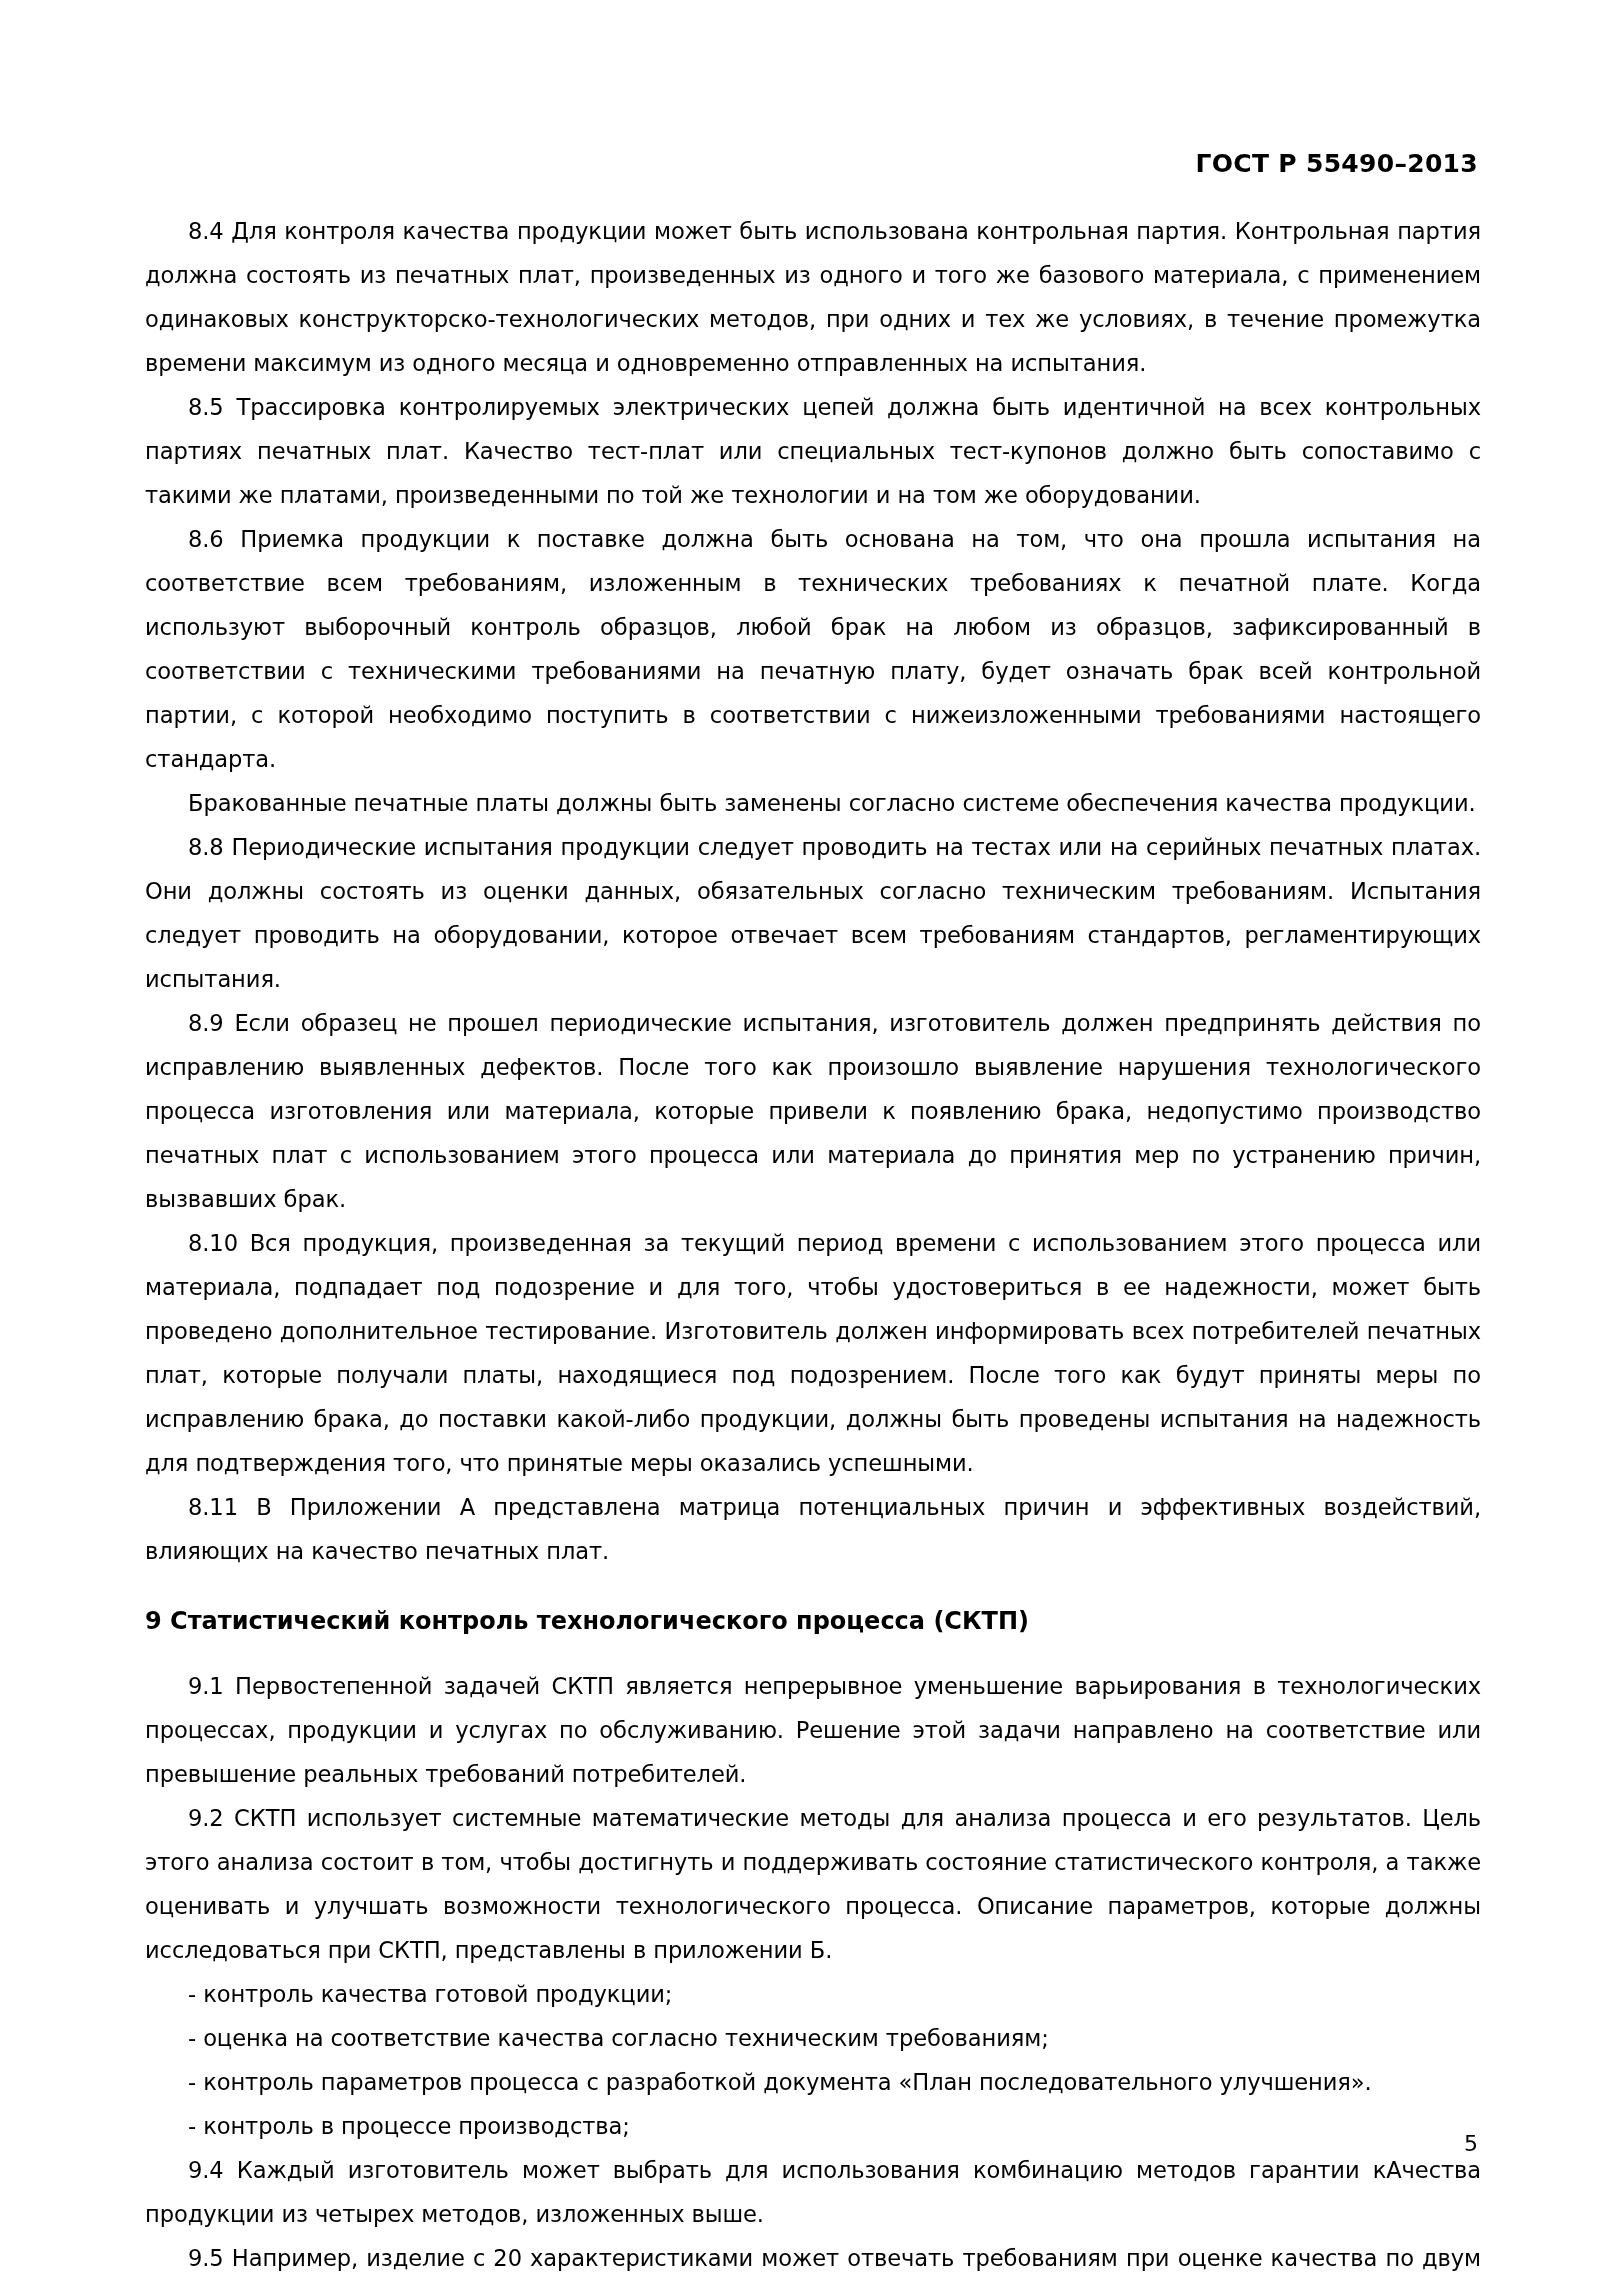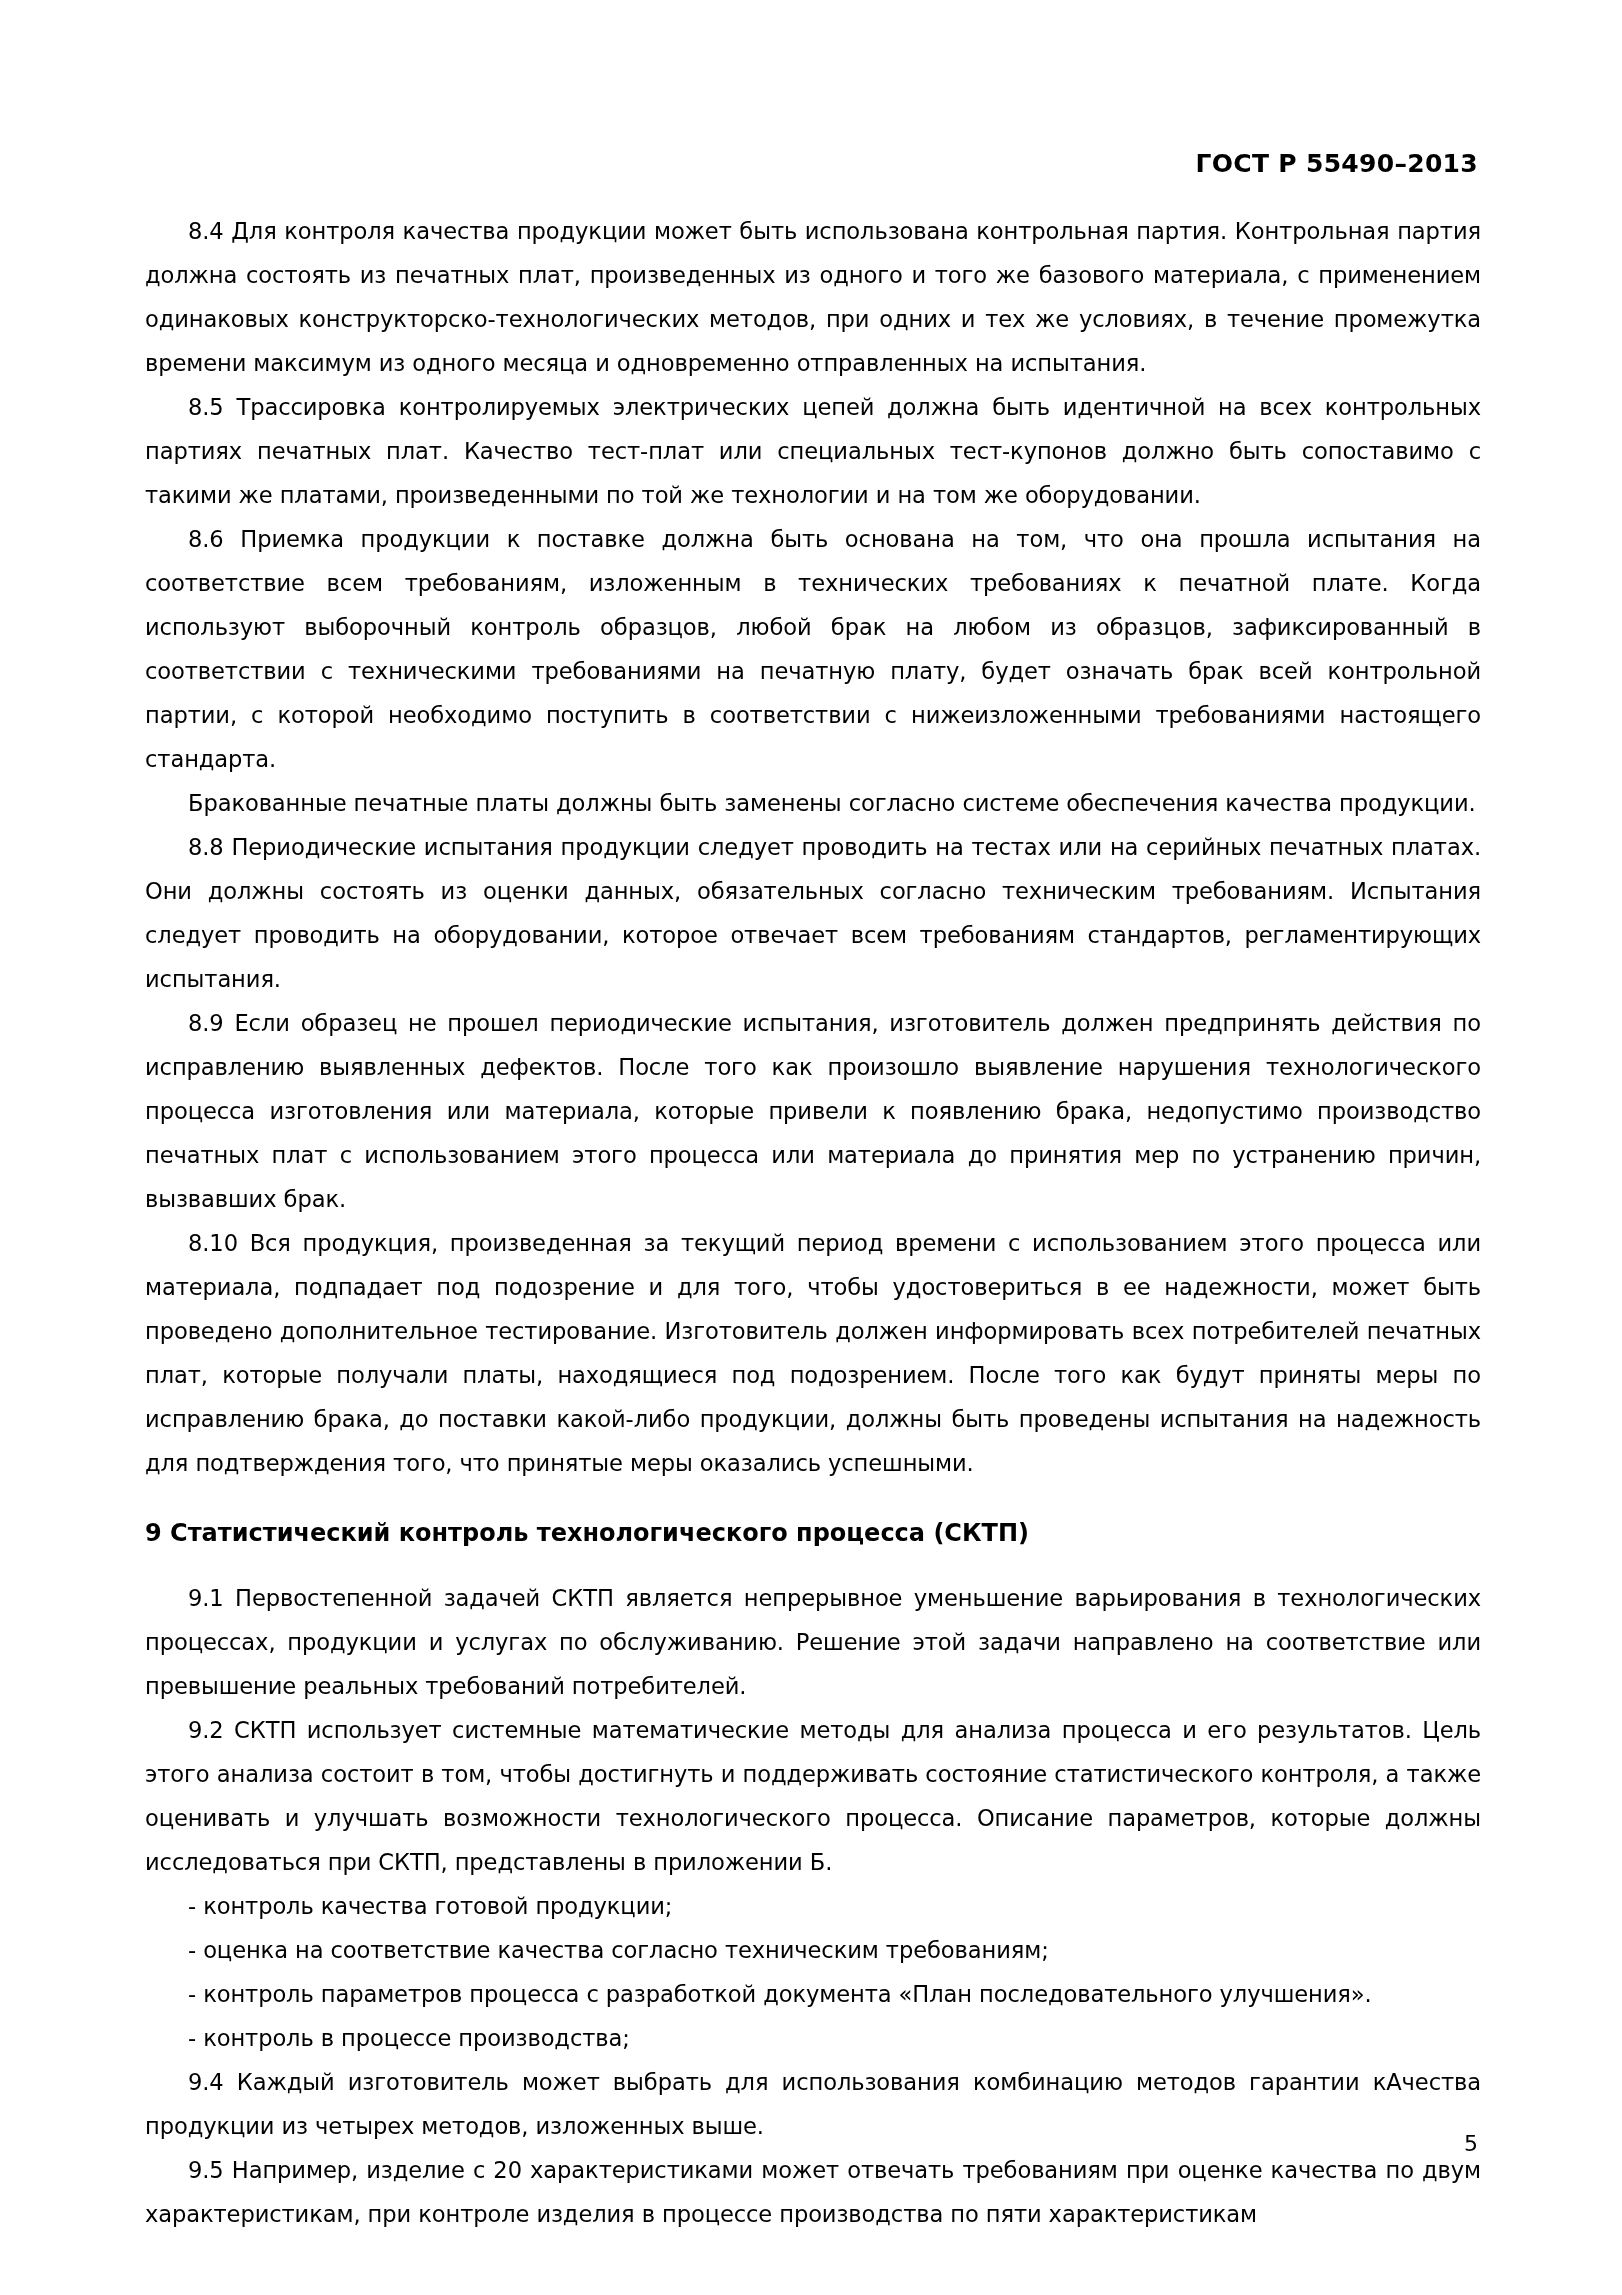--- a/index.html
+++ b/index.html
@@ -74,20 +74,21 @@
 
   <div class="content">
 
     <p class="ind">8.4 Для контроля качества продукции может быть использована контрольная партия. Контрольная партия должна состоять из печатных плат, произведенных из одного и того же базового материала, с применением одинаковых конструкторско-технологических методов, при одних и тех же условиях, в течение промежутка времени максимум из одного месяца и одновременно отправленных на испытания.</p>
     <p class="ind">8.5 Трассировка контролируемых электрических цепей должна быть идентичной на всех контрольных партиях печатных плат. Качество тест-плат или специальных тест-купонов должно быть сопоставимо с такими же платами, произведенными  по той же технологии и на том же оборудовании.</p>
     <p class="ind">8.6 Приемка продукции к поставке должна быть основана на том, что она прошла испытания на соответствие всем требованиям, изложенным в технических требованиях к печатной плате. Когда используют выборочный контроль образцов, любой брак на любом из образцов, зафиксированный в соответствии с техническими требованиями на печатную плату, будет означать брак всей контрольной партии, с которой необходимо поступить в соответствии с нижеизложенными требованиями настоящего стандарта.</p>
     <p class="ind">Бракованные печатные платы должны быть заменены согласно системе обеспечения качества продукции.</p>
     <p class="ind">8.8 Периодические испытания продукции следует проводить на тестах или на серийных печатных платах. Они должны состоять из оценки данных, обязательных согласно техническим требованиям. Испытания следует проводить на оборудовании, которое отвечает всем требованиям стандартов, регламентирующих испытания.</p>
     <p class="ind">8.9 Если образец не прошел периодические испытания, изготовитель должен предпринять действия по исправлению выявленных дефектов. После того как произошло выявление нарушения технологического процесса изготовления или материала, которые привели к появлению брака, недопустимо производство печатных плат с использованием этого процесса или материала до принятия мер по устранению  причин, вызвавших брак.</p>
     <p class="ind">8.10 Вся продукция, произведенная за текущий период времени с использованием этого процесса или материала, подпадает под подозрение и для того, чтобы удостовериться в ее надежности, может быть проведено дополнительное тестирование. Изготовитель должен информировать всех потребителей печатных плат, которые получали платы, находящиеся под подозрением. После того как будут приняты меры по исправлению брака, до поставки какой-либо продукции, должны быть проведены испытания на надежность для подтверждения того, что принятые меры оказались успешными.</p>
+    <p class="ind">8.11 В Приложении А представлена матрица потенциальных причин и эффективных воздействий, влияющих на качество печатных плат.</p>
 
     <h2 class="section-title">9 Статистический контроль технологического процесса (СКТП)</h2>
 
     <p class="ind">9.1 Первостепенной задачей СКТП является непрерывное уменьшение варьирования в технологических процессах, продукции и услугах по обслуживанию. Решение этой задачи направлено на соответствие или превышение реальных требований потребителей.</p>
     <p class="ind">9.2 СКТП использует системные математические методы для анализа процесса и его результатов. Цель этого анализа состоит в том, чтобы достигнуть и поддерживать состояние статистического контроля, а также оценивать и улучшать возможности технологического процесса. Описание параметров, которые должны исследоваться при СКТП, представлены в приложении Б.</p>
 
     <p class="dash">- контроль качества готовой продукции;</p>
     <p class="dash">- оценка на соответствие качества согласно техническим требованиям;</p>
     <p class="dash">- контроль параметров процесса с разработкой документа «План последовательного улучшения».</p>
     <p class="dash">- контроль в процессе производства;</p>

